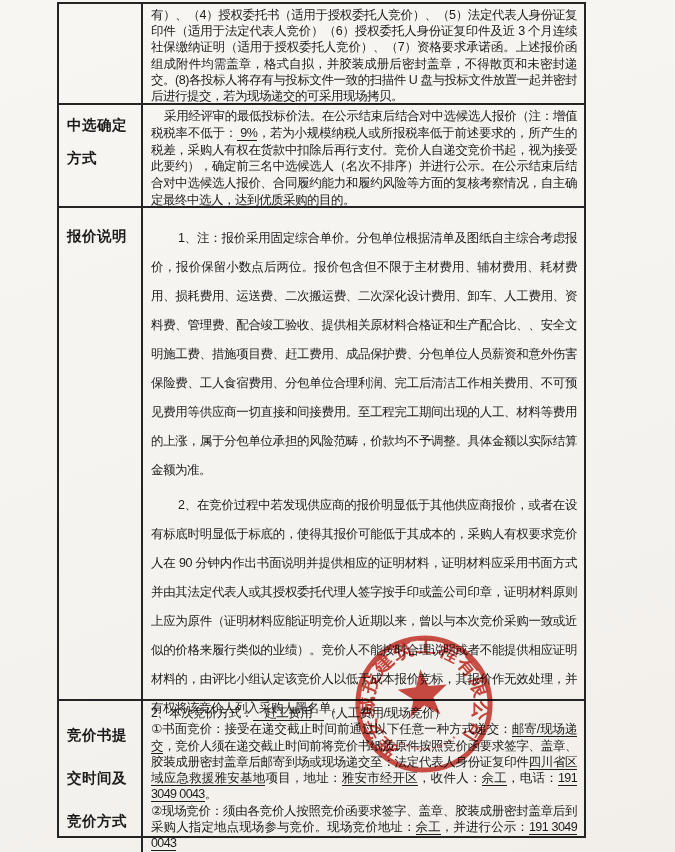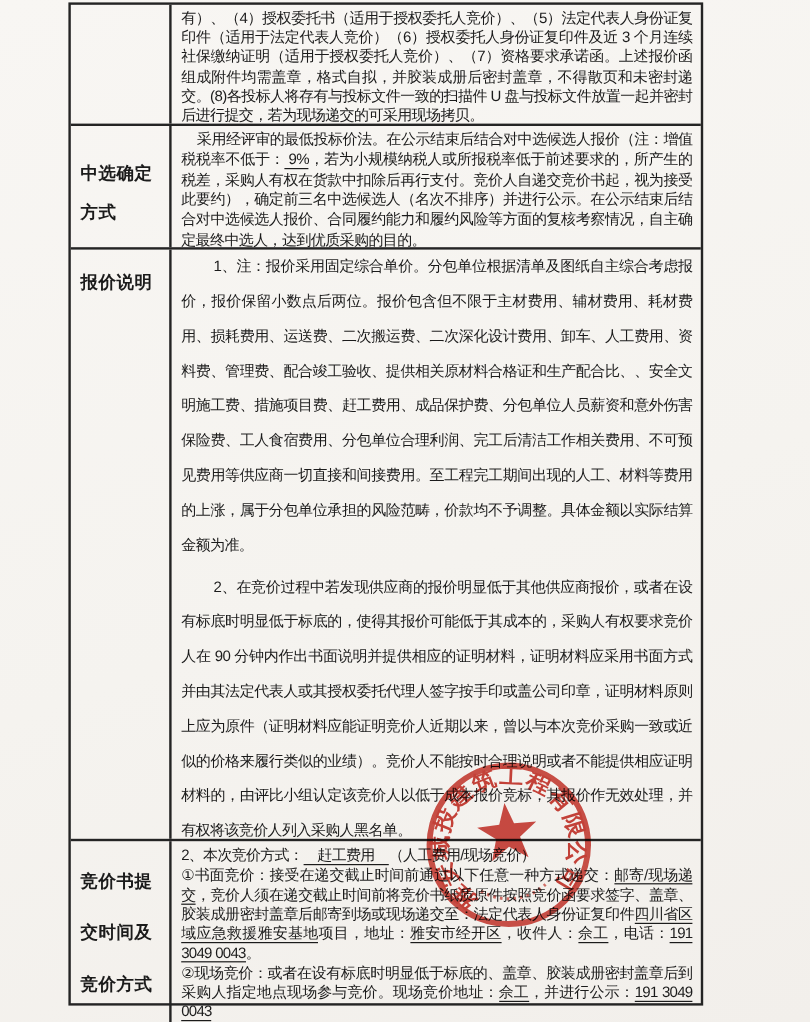--- a/index.html
+++ b/index.html
@@ -16,39 +16,39 @@
     position:absolute;left:57px;top:2px;width:529px;height:836px;
     border:2px solid #242424;box-sizing:border-box;
     display:flex;flex-direction:column;
     color:#1b1b1b;
   }
   .row{display:flex;border-bottom:2px solid #242424;box-sizing:border-box;}
   .row:last-child{border-bottom:none;flex:1;}
   .cell{box-sizing:border-box;}
   .label-cell{
     width:84px;flex:0 0 84px;border-right:2px solid #242424;
-    padding:24px 4px 0 8px;
+    padding:4px 4px 0 8px;
     font-size:14.5px;font-weight:700;letter-spacing:.5px;
     line-height:33px;
     font-family:Liberation Serif, serif;
   }
   .content-cell{
     flex:1;padding:3px 7px 2px 8px;
     font-size:12.5px;font-weight:400;letter-spacing:-0.5px;
     text-align:justify;
   }
   .content-cell p{margin:0;}
   
   .row-attach{height:101px;}
   .row-attach .content-cell p{line-height:16.2px;}
   .row-select{height:103px;}
   .row-select .content-cell p{line-height:16.8px;text-indent:13px;}
   .row-quote{height:493px;}
   .row-quote .label-cell{padding-top:12px;}
-  .row-quote .content-cell{padding-top:0;}
+  .row-quote .content-cell{padding-top:16px;}
   .row-quote .content-cell p{line-height:29px;text-indent:27px;margin-bottom:6px;}
   .row-submit .label-cell{padding-top:13px;line-height:43px;}
   .row-submit .content-cell{padding-top:4px;letter-spacing:-0.6px;}
   .row-submit .content-cell p{line-height:16.3px;}
   .u{border-bottom:1.3px solid #1b1b1b;}
   
   .stamp{
     position:absolute;left:345px;top:625px;width:158px;height:158px;
     mix-blend-mode:multiply;opacity:.92;
     transform:rotate(-6deg);
@@ -81,21 +81,21 @@
         <p><span>1、注：报价采用固定综合单价。分包单位根据清单及图纸自主综合考虑报价，报价保留小数点后两位。报价包含但不限于主材费用、辅材费用、耗材费用、损耗费用、运送费、二次搬运费、二次深化设计费用、卸车、人工费用、资料费、管理费、配合竣工验收、提供相关原材料合格证和生产配合比、、安全文明施工费、措施项目费、赶工费用、成品保护费、分包单位人员薪资和意外伤害保险费、工人食宿费用、分包单位合理利润、完工后清洁工作相关费用、不可预见费用等供应商一切直接和间接费用。至工程完工期间出现的人工、材料等费用的上涨，属于分包单位承担的风险范畴，价款均不予调整。具体金额以实际结算金额为准。</span></p>
         <p><span>2、在竞价过程中若发现供应商的报价明显低于其他供应商报价，或者在设有标底时明显低于标底的，使得其报价可能低于其成本的，采购人有权要求竞价人在 90 分钟内作出书面说明并提供相应的证明材料，证明材料应采用书面方式并由其法定代表人或其授权委托代理人签字按手印或盖公司印章，证明材料原则上应为原件（证明材料应能证明竞价人近期以来，曾以与本次竞价采购一致或近似的价格来履行类似的业绩）。竞价人不能按时合理说明或者不能提供相应证明材料的，由评比小组认定该竞价人以低于成本报价竞标，其报价作无效处理，并有权将该竞价人列入采购人黑名单。</span></p>
       </div>
     </div>
 
     <div class="row row-submit">
       <div class="cell label-cell">竞价书提交时间及竞价方式</div>
       <div class="cell content-cell">
         <p><span>2、本次竞价方式：</span><span class="u">　赶工费用　</span><span>（人工费用/现场竞价）</span></p>
         <p><span>①书面竞价：接受在递交截止时间前通过以下任意一种方式递交：</span><span class="u">邮寄/现场递交</span><span>，竞价人须在递交截止时间前将竞价书纸质原件按照竞价函要求签字、盖章、胶装成册密封盖章后邮寄到场或现场递交至：法定代表人身份证复印件</span><span class="u">四川省区域应急救援雅安基地</span><span>项目，地址：</span><span class="u">雅安市经开区</span><span>，收件人：</span><span class="u">佘工</span><span>，电话：</span><span class="u">191 3049 0043</span><span>。</span></p>
-        <p><span>②现场竞价：或者在设有标底时明显低于标底的、盖章、胶装成册密封盖章后到采购人指定地点现场参与竞价。现场竞价地址：</span><span class="u">佘工</span><span>，并进行公示：</span><span class="u">191 3049 0043</span></p>
+        <p><span>②现场竞价：须由各竞价人按照竞价函要求签字、盖章、胶装成册密封盖章后到采购人指定地点现场参与竞价。现场竞价地址：</span><span class="u">佘工</span><span>，并进行公示：</span><span class="u">191 3049 0043</span></p>
       </div>
     </div>
 
   </div>
 
   <svg class="stamp" viewBox="-79 -79 158 158" xmlns="http://www.w3.org/2000/svg">
     <defs>
       <path id="seal-arc" d="M -29.3 41.8 A 51 51 0 1 1 29.3 41.8" fill="none"></path>
       <path id="seal-bottom-arc" d="M -27 36 A 45 45 0 0 0 27 36" fill="none"></path>
     </defs>

